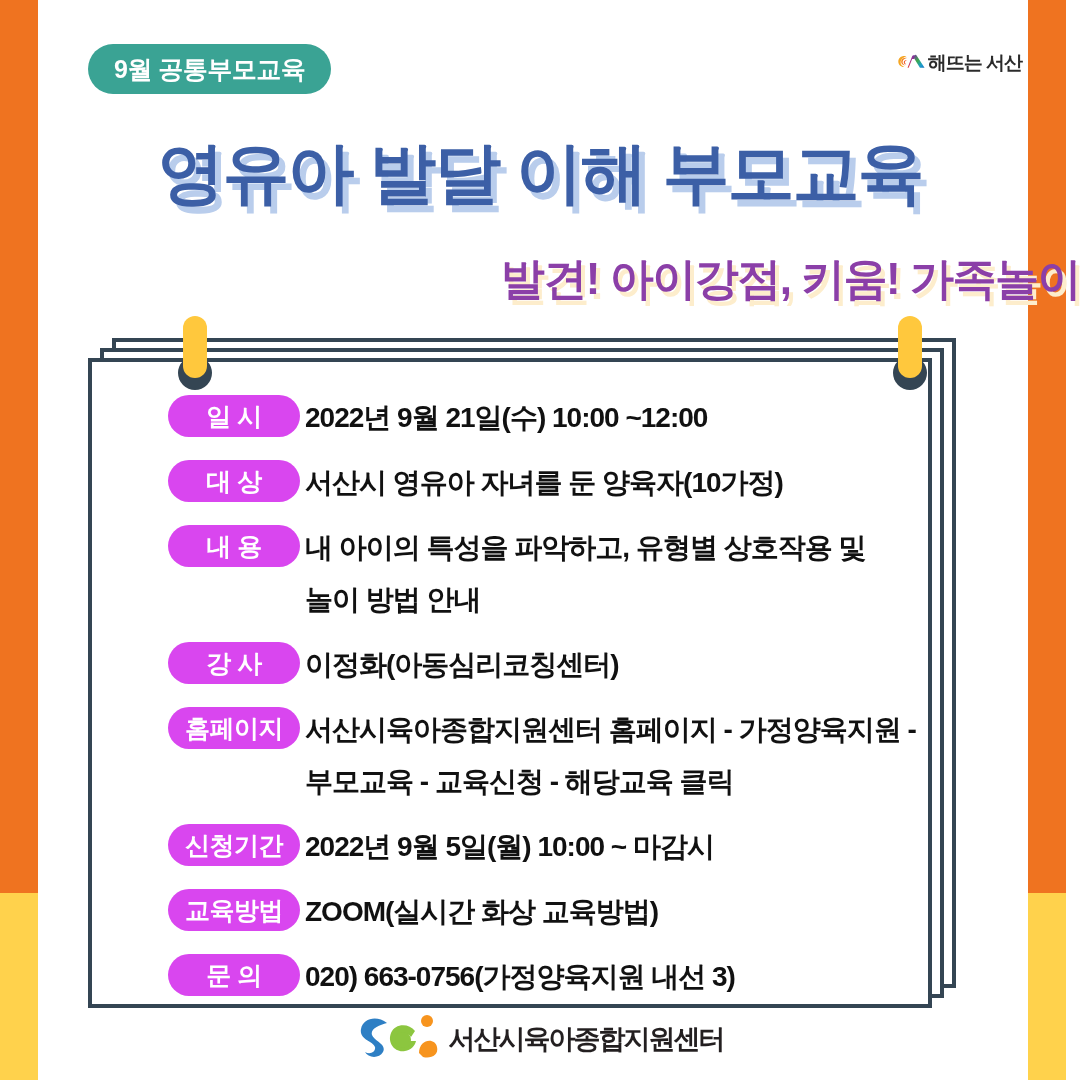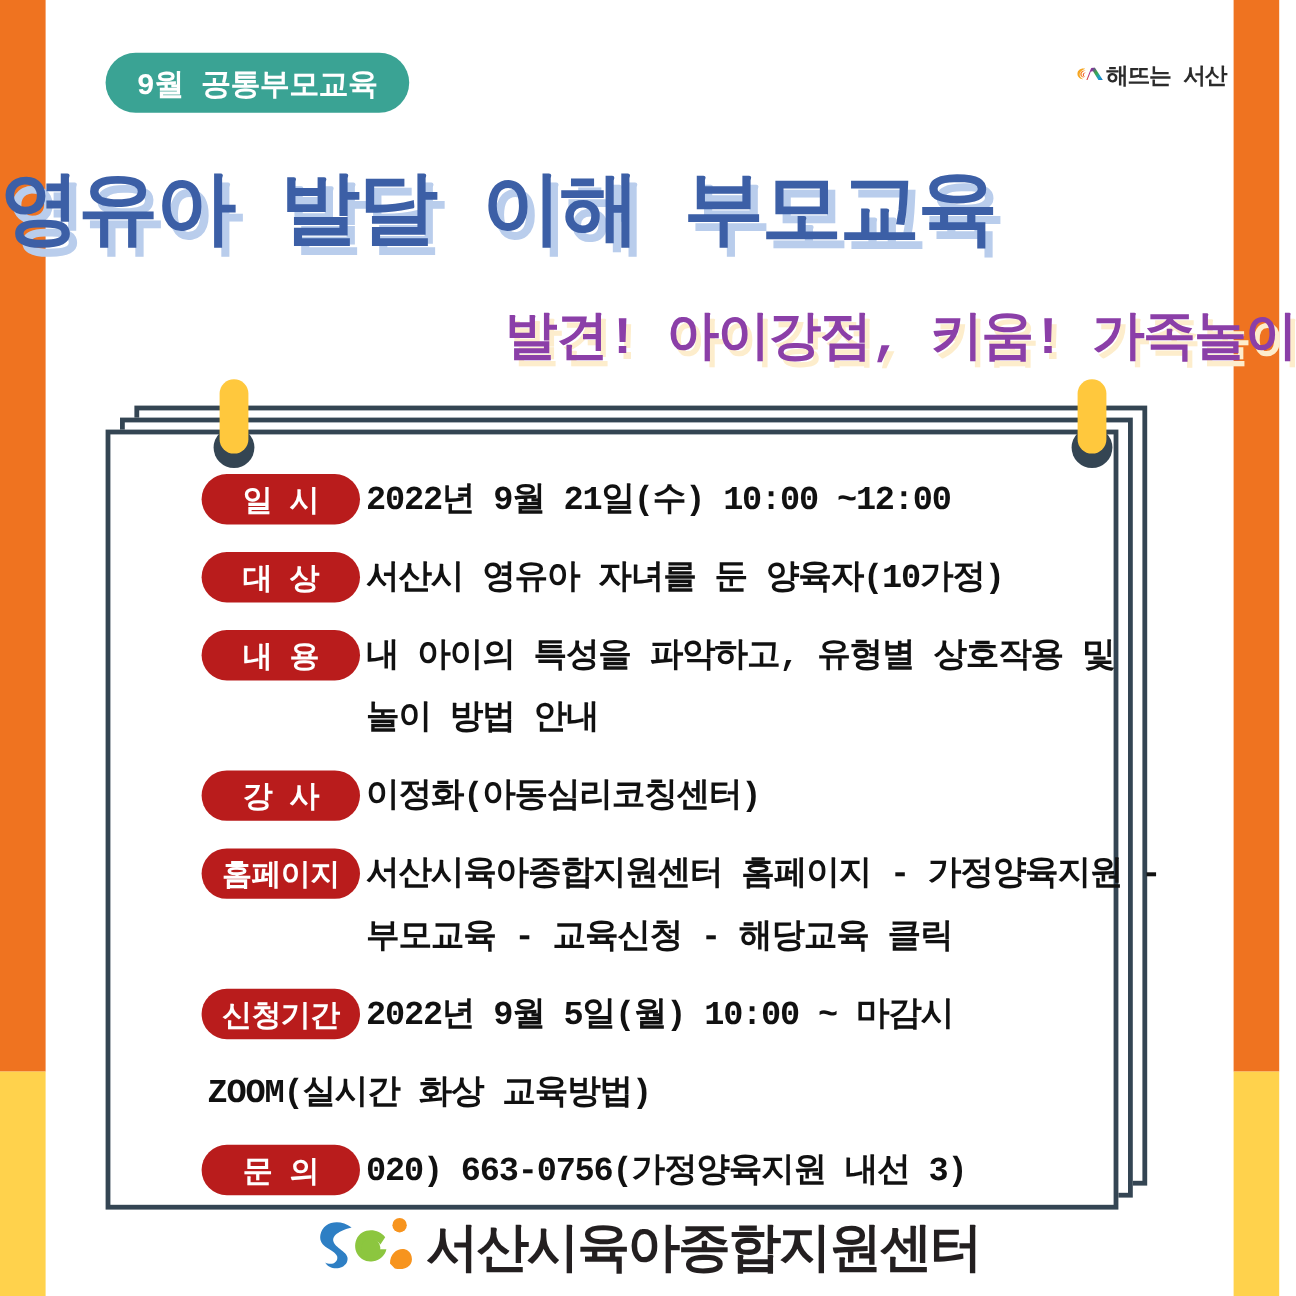--- a/index.html
+++ b/index.html
@@ -6,21 +6,21 @@
     margin: 0;
     padding: 0;
     background: #ffffff;
   }
   #poster {
     position: relative;
     width: 1080px;
     height: 1080px;
     background: #ffffff;
     overflow: hidden;
-    font-family: Liberation Mono, monospace;
+    font-family: Liberation Sans, sans-serif;
   }
 
   
   .edge {
     position: absolute;
     top: 0;
     width: 38px;
     height: 1080px;
   }
   .edge.left  { left: 0; }
@@ -77,20 +77,21 @@
     color: #2b2b2b;
     letter-spacing: -1px;
     white-space: nowrap;
   }
 
   
   .title {
     position: absolute;
     left: 0; right: 0;
     top: 128px;
+    text-align: center;
     font-size: 67px;
     font-weight: bold;
     letter-spacing: -2px;
     color: #3c5fa6;
     text-shadow: 6px 7px 0 #b9cdec;
     white-space: nowrap;
   }
   .subtitle {
     position: absolute;
     left: 0; right: 0;
@@ -147,21 +148,21 @@
   .row {
     display: flex;
     align-items: flex-start;
     margin-bottom: 13px;
   }
   .pill {
     flex: 0 0 auto;
     width: 132px;
     height: 42px;
     border-radius: 21px;
-    background: #b91c1c;
+    background: #d946ef;
     color: #ffffff;
     font-size: 25px;
     font-weight: bold;
     letter-spacing: -0.5px;
     display: flex;
     align-items: center;
     justify-content: center;
     margin-top: 3px;
   }
   .val {
@@ -180,21 +181,21 @@
     left: 0; right: 0;
     top: 1006px;
     height: 66px;
     display: flex;
     align-items: center;
     justify-content: center;
   }
   .footer .fmark { width: 88px; height: 52px; display:block; }
   .footer .fname {
     margin-left: 4px;
-    font-size: 44px;
+    font-size: 27px;
     font-weight: 600;
     color: #231f20;
     letter-spacing: -2px;
     white-space: nowrap;
   }
 </style>
 </head>
 <body>
 
 <div id="poster">
@@ -282,20 +283,21 @@
       <div class="val">서산시육아종합지원센터 홈페이지 - 가정양육지원 -
 부모교육 - 교육신청 - 해당교육 클릭</div>
     </div>
 
     <div class="row">
       <div class="pill">신청기간</div>
       <div class="val">2022년 9월 5일(월) 10:00 ~ 마감시</div>
     </div>
 
     <div class="row">
+      <div class="pill">교육방법</div>
       <div class="val">ZOOM(실시간 화상 교육방법)</div>
     </div>
 
     <div class="row">
       <div class="pill">문    의</div>
       <div class="val">020) 663-0756(가정양육지원 내선 3)</div>
     </div>
 
   </div>
 

